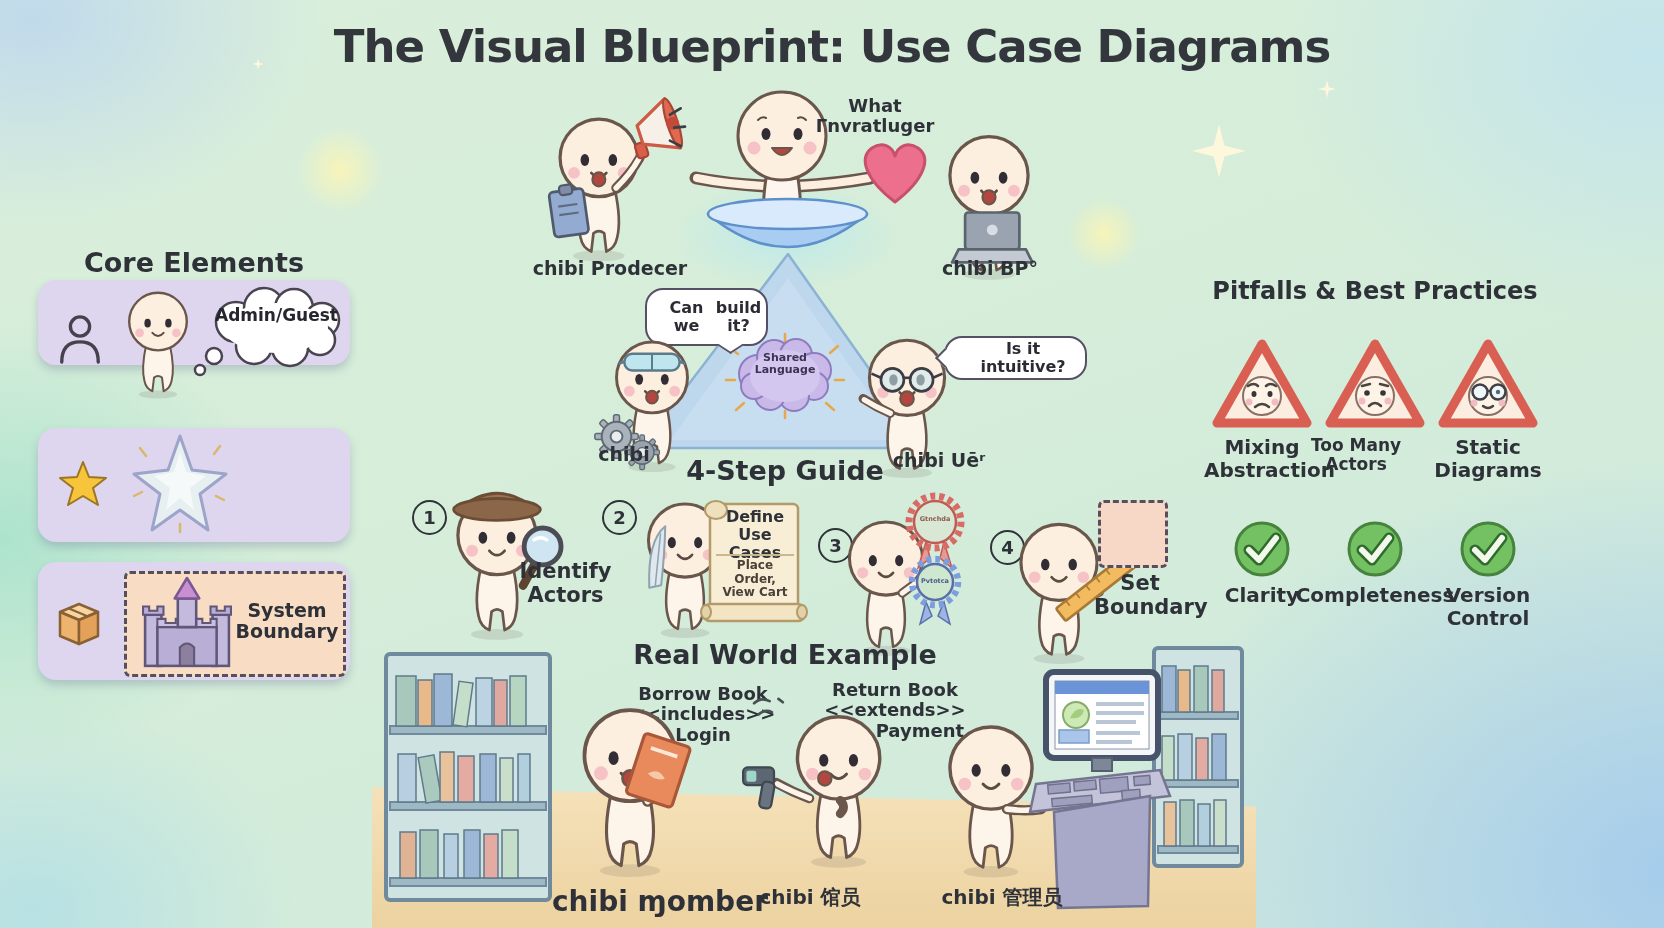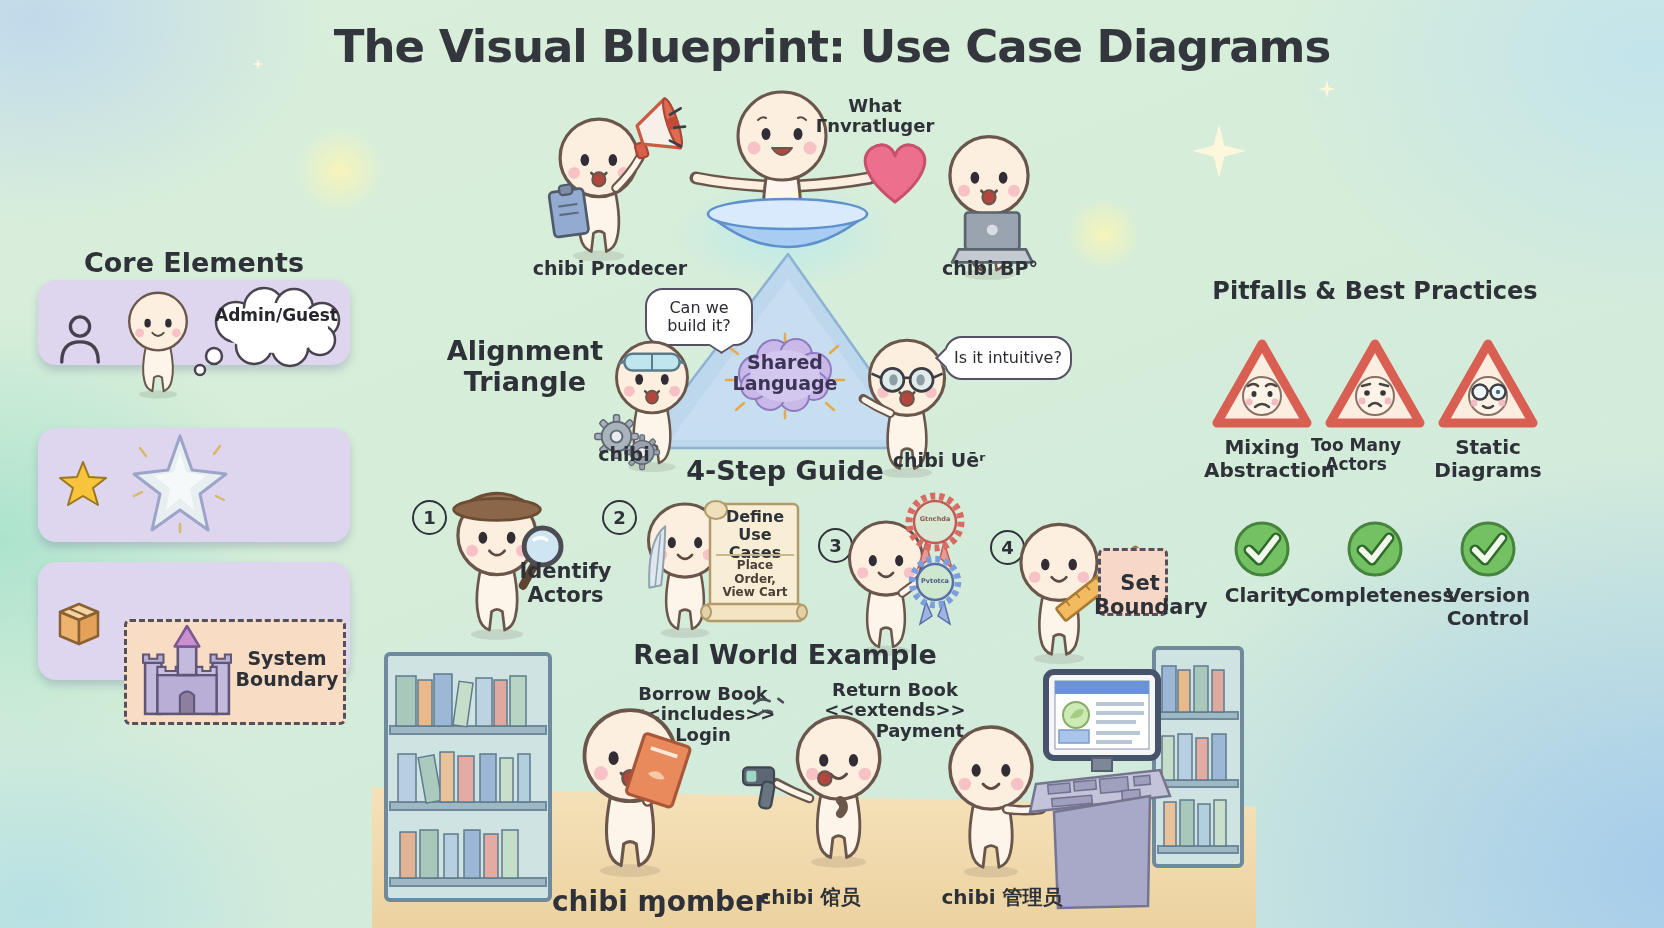--- a/index.html
+++ b/index.html
@@ -15,31 +15,31 @@
   .abs{position:absolute;}
   .t{position:absolute;font-weight:bold;color:#2e3238;text-align:center;line-height:1.13;}
   .t span{display:block;}
   .nowrap{white-space:nowrap;}
   .card{position:absolute;left:38px;width:312px;background:#ded5ef;border-radius:18px;
         box-shadow:0 5px 8px rgba(105,105,150,.3);}
   .num{position:absolute;width:31px;height:31px;border:2.5px solid #2f3339;border-radius:50%;
        display:flex;align-items:center;justify-content:center;font-weight:bold;font-size:18px;
        color:#2f3339;}
   .bubble{position:absolute;background:#fff;border:2.5px solid #565064;display:flex;
-          flex-direction:column;align-items:center;justify-content:center;font-weight:normal;
-          color:#2b2b33;text-align:center;line-height:1.1;}
+          flex-direction:row;align-items:center;justify-content:center;font-weight:bold;
+          color:#2b2b33;text-align:center;line-height:1.1;padding-left:15px;}
   .oval{border-radius:50%;}
   .rnd{border-radius:18px;}
   .tail-dr::after{content:"";position:absolute;left:64%;bottom:-9px;width:13px;height:13px;
         background:#fff;border-right:2.5px solid #565064;border-bottom:2.5px solid #565064;
         transform:rotate(45deg) skew(-12deg,-12deg);}
   .tail-l::before{content:"";position:absolute;left:-8px;top:50%;width:12px;height:12px;
         background:#fff;border-left:2.5px solid #565064;border-bottom:2.5px solid #565064;
         transform:translateY(-50%) rotate(45deg);}
-  .dashedbox{position:absolute;border:3px dashed #55505e;background:#f8dcc4;border-radius:6px;margin-top:48px;}
+  .dashedbox{position:absolute;border:3px dashed #55505e;background:#f8dcc4;border-radius:6px;}
   .glow{position:absolute;border-radius:50%;
         background:radial-gradient(circle,rgba(255,246,178,.8) 0%,rgba(255,246,178,0) 70%);}
   .spark{position:absolute;background:#fdf7dc;
         clip-path:polygon(50% 0%,60% 40%,100% 50%,60% 60%,50% 100%,40% 60%,0% 50%,40% 40%);
         filter:drop-shadow(0 0 6px rgba(255,242,170,.95));}
   .floor{position:absolute;left:372px;top:768px;width:884px;height:160px;
         background:linear-gradient(180deg,#f6e3bd,#ecd2a0);
         clip-path:polygon(0 12%,100% 24%,100% 100%,0 100%);}
   .scrollbody{border-top:2px solid #c9b88e;padding-top:3px;}
   svg{position:absolute;overflow:visible;}
@@ -204,24 +204,20 @@
       <polygon points="22,110 84,110 90,122 16,122" fill="#c3cad2" stroke="#5a646e" stroke-width="2.5" stroke-linejoin="round"></polygon>
     </g>
   </svg>
   <div class="t nowrap" style="left:925px;top:258px;width:130px;font-size:19px">chibi BP°</div>
 
   <svg style="left:700px;top:188px;width:175px;height:80px" viewBox="0 0 175 80">
     <path d="M8 26 Q87 92 167 26 Z" fill="#a9cdf2" stroke="#5e90cb" stroke-width="2.5" stroke-linejoin="round"></path>
     <ellipse cx="87.5" cy="26" rx="79.5" ry="15" fill="#d8eafb" stroke="#5e90cb" stroke-width="2.5"></ellipse>
   </svg>
 
-  <div class="t" style="left:440px;top:336px;width:170px;font-size:27px">
-    <span>Alignment</span>
-    <span>Triangle</span>
-  </div>
 
   <svg style="left:630px;top:248px;width:310px;height:208px" viewBox="0 0 310 208">
     <polygon points="158,6 10,200 295,200" fill="#bcd6ee" opacity="0.92" stroke="#86add4" stroke-width="2.5" stroke-linejoin="round"></polygon>
     <polygon points="158,30 40,192 272,192" fill="#cfe2f4" opacity="0.55"></polygon>
   </svg>
 
   <svg style="left:722px;top:328px;width:126px;height:94px" viewBox="0 0 126 94">
     <g stroke="#e8a84a" stroke-width="2.5" stroke-linecap="round">
       <line x1="8" y1="20" x2="16" y2="26"></line>
         <line x1="116" y1="18" x2="108" y2="25"></line>
@@ -237,21 +233,21 @@
         <circle cx="52" cy="29" r="17"></circle>
       <circle cx="74" cy="27" r="16"></circle>
         <circle cx="92" cy="42" r="17"></circle>
       <circle cx="92" cy="58" r="14"></circle>
         <circle cx="72" cy="68" r="15"></circle>
       <circle cx="48" cy="67" r="15"></circle>
         <circle cx="32" cy="58" r="13"></circle>
     </g>
     <ellipse cx="63" cy="48" rx="35" ry="26" fill="#d4c7ef"></ellipse>
   </svg>
-  <div class="t" style="left:732px;top:352px;width:106px;font-size:19px;color:#3c3356">
+  <div class="t" style="left:732px;top:352px;width:106px;font-size:11px;color:#3c3356">
     <span>Shared</span>
     <span>Language</span>
   </div>
 
   <div class="bubble rnd tail-dr" style="left:645px;top:288px;width:104px;height:54px;font-size:16px">
     <span>Can we</span>
     <span>build it?</span>
   </div>
 
   <svg style="left:602px;top:336px;width:100px;height:138px" viewBox="0 0 100 140">

